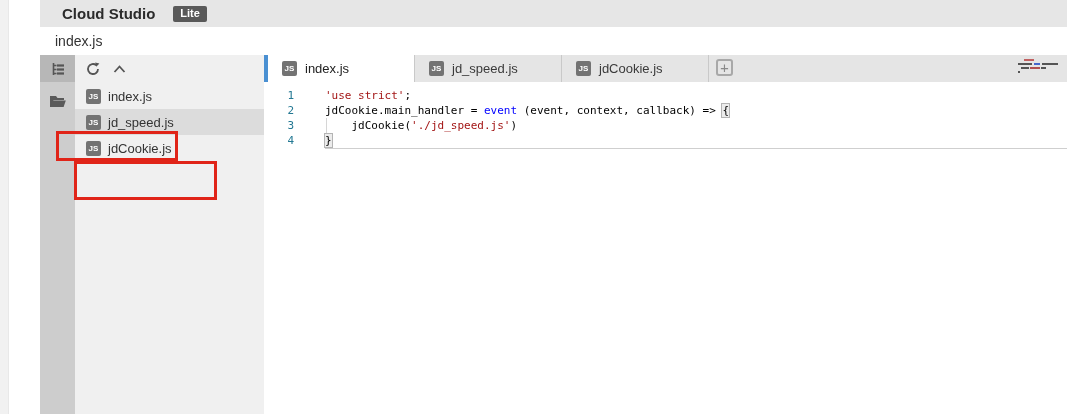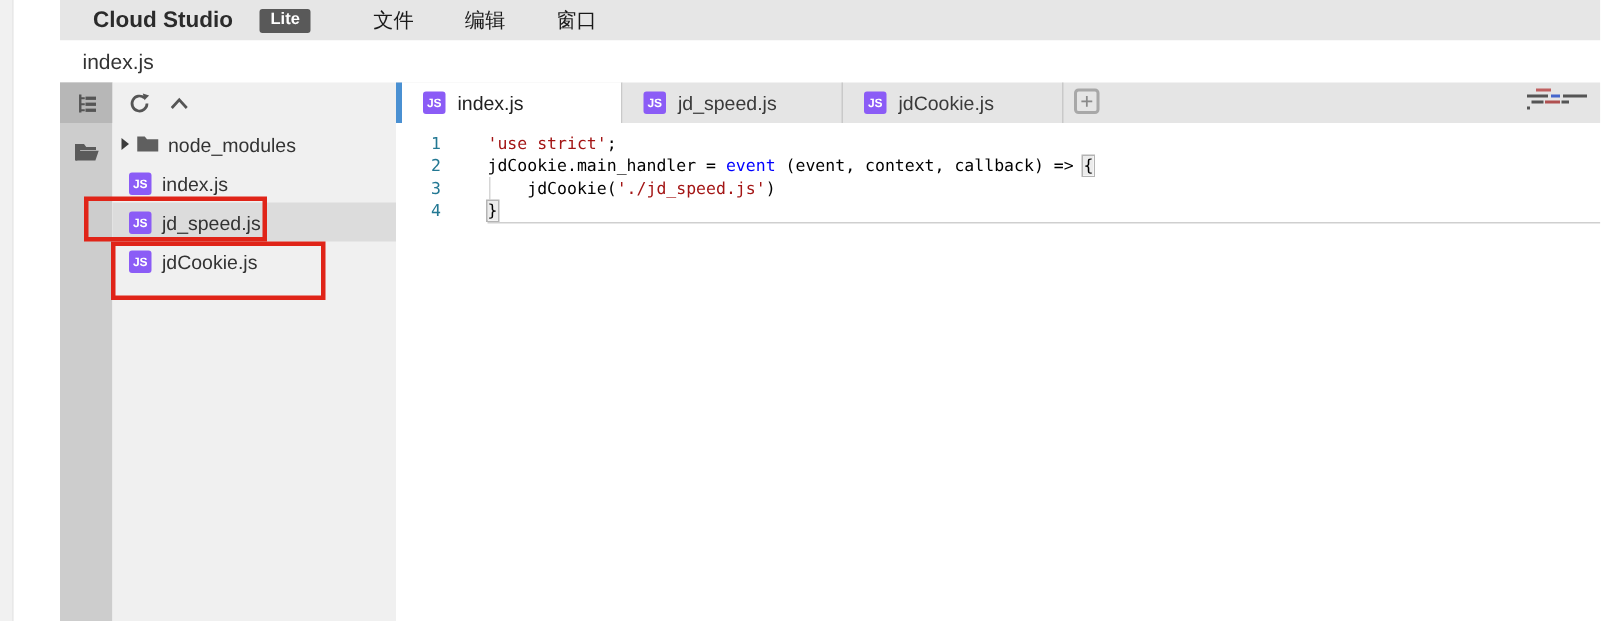--- a/index.html
+++ b/index.html
@@ -28,21 +28,21 @@
   .act-btn.second{height:26px;margin-top:7px;}
 
   
   .sidebar{width:189px;background:#f0f0f0;flex:none;display:flex;flex-direction:column;}
   .side-toolbar{height:27px;display:flex;align-items:center;gap:13px;padding-left:11px;flex:none;}
   .tree{padding-top:1px;}
   .tree-row{height:26px;display:flex;align-items:center;font-size:13px;color:#333;}
   .tree-row.selected{background:#dcdcdc;}
   .tri{width:0;height:0;border-left:5px solid #3c3c3c;border-top:4px solid transparent;border-bottom:4px solid transparent;margin:0 5px 0 6px;flex:none;}
   .tree-folder-icon{margin-right:6px;display:flex;flex:none;}
-  .js-badge{width:15px;height:15px;background:#8b5cf6;border-radius:2px;color:#fff;font-size:8px;font-weight:bold;
+  .js-badge{width:15px;height:15px;background:#737373;border-radius:2px;color:#fff;font-size:8px;font-weight:bold;
             display:flex;align-items:center;justify-content:center;flex:none;}
   .tree-row .js-badge{margin:0 7px 0 11px;}
   .tree-label{white-space:nowrap;}
 
   
   .editor{flex:1;position:relative;background:#fff;min-width:0;}
   .blue-bar{position:absolute;left:0;top:0;width:4px;height:27px;background:#4a90d2;}
   .tabbar{height:27px;background:#e5e5e5;display:flex;align-items:stretch;padding-left:4px;}
   .tab{width:147px;display:flex;align-items:center;border-right:1px solid #c9c9c9;box-sizing:border-box;
        font-size:13px;color:#3a3a3a;cursor:default;flex:none;}
@@ -78,25 +78,20 @@
 <body>
 
 <div class="page">
   <div class="browser-strip"></div>
 
   <div class="app">
 
     <div class="topbar">
       <span class="brand">Cloud Studio</span>
       <span class="badge">Lite</span>
-      <div class="menubar">
-          <span class="menu-item">文件</span>
-          <span class="menu-item">编辑</span>
-          <span class="menu-item">窗口</span>
-        </div>
     </div>
 
     <div class="breadcrumb">
       <span class="crumb">index.js</span>
     </div>
 
     <div class="main">
 
       <div class="activitybar">
         <div class="act-btn active">
@@ -129,29 +124,20 @@
             </svg>
           </span>
           <span>
             <svg class="icon-svg" width="13" height="10" viewBox="0 0 13 10">
               <polyline points="1.5,8 6.5,2.5 11.5,8" stroke="#555" stroke-width="1.8" fill="none"></polyline>
             </svg>
           </span>
         </div>
         <div class="tree">
             <div class="tree-row">
-              <span class="tri"></span>
-              <span class="tree-folder-icon">
-                <svg class="icon-svg" width="15" height="12" viewBox="0 0 15 12">
-                  <path d="M0.5 1h5l1.5 1.8h7.5V11h-14z" fill="#5f5f5f"></path>
-                </svg>
-              </span>
-              <span class="tree-label">node_modules</span>
-            </div>
-            <div class="tree-row">
               <span class="js-badge">JS</span>
               <span class="tree-label">index.js</span>
             </div>
             <div class="tree-row selected">
               <span class="js-badge">JS</span>
               <span class="tree-label">jd_speed.js</span>
             </div>
             <div class="tree-row">
               <span class="js-badge">JS</span>
               <span class="tree-label">jdCookie.js</span>

